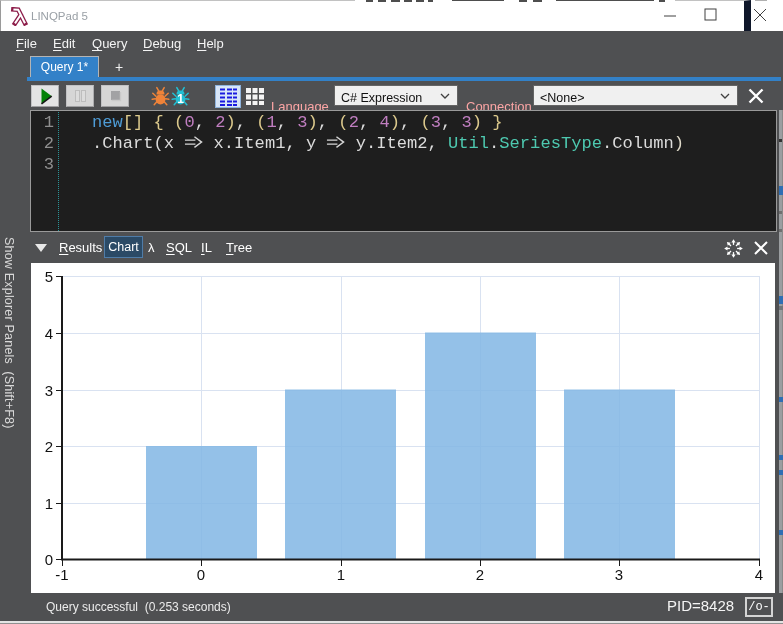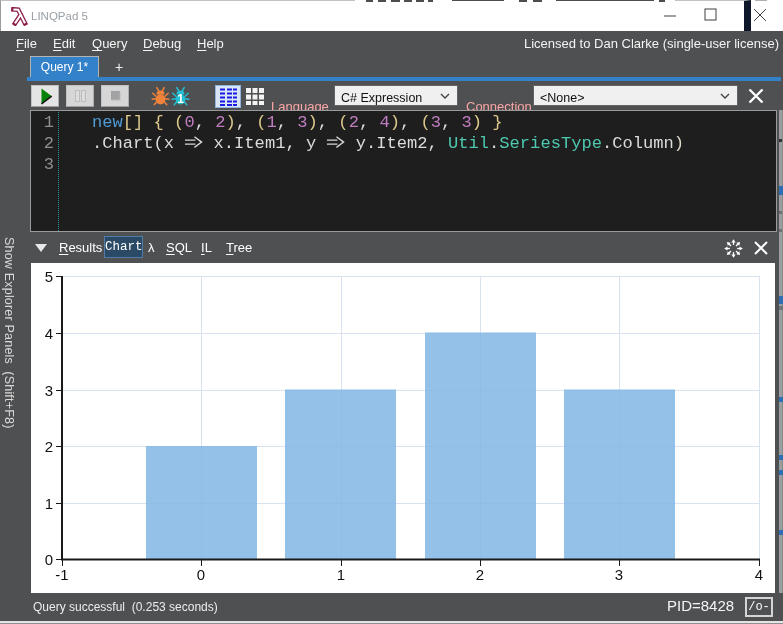--- a/index.html
+++ b/index.html
@@ -43,21 +43,21 @@
   .gut { position:absolute; width:23px; text-align:right; color:#8f8f8f; }
   .code { position:absolute; left:30px; color:#dcdcdc;margin-left:31px; }
   #tealline { position:absolute; left:27px; top:1px; width:1px; height:119px;
     background-image:repeating-linear-gradient(to bottom,#2a9598 0 1px,transparent 1px 2px); }
   .arr { display:inline-block; width:19px; vertical-align:-2px; }
   .kw { color:#4e9cd6; } .br { color:#dcc98c; } .br2 { color:#ddd8c8; } .num { color:#c07ec0; } .cls { color:#4ec9b0; }
 
   
   #resultsbar { left:0; top:233px; width:783px; height:30px; background:#4f5052; color:#fff; font-size:13px; }
   #resultsbar .ri { position:absolute; top:7px; }
-  #chartsel { font-size:12.5px; position:absolute; left:104px; top:3px; width:39px; height:22px; background:#2b4a66; border:1px solid #4f7ca8; color:#fff; text-align:right; line-height:20px;font-family:Liberation Mono, monospace; }
+  #chartsel { font-size:12.5px; position:absolute; left:104px; top:3px; width:39px; height:22px; background:#2b4a66; border:1px solid #4f7ca8; color:#fff; text-align:center; line-height:20px; }
 
   
   #leftstrip { left:0; top:233px; width:31px; height:360px; background:#4f5052; }
   #stripText { position:absolute; left:2px; top:4px; color:#d8d8d8; font-size:12.5px; letter-spacing:0.2px; writing-mode:vertical-rl; white-space:pre; }
   #chartpanel { left:31px; top:263px; width:744px; height:330px; background:#fff; }
   #rightstrip { left:775px; top:233px; width:8px; height:360px; background:#4f5052; }
 
   
   #statusbar { left:0; top:593px; width:783px; height:28px; background:#4f5052; color:#ececec; font-size:13px; }
   #bottomstrip { left:0; top:621px; width:783px; height:3px; background:#e4e4e4; border-bottom:1px solid #909090; }
@@ -103,21 +103,20 @@
       <path d="M9 7 L21 19 M21 7 L9 19" stroke="#404040" stroke-width="1"></path>
     </svg>
 </div>
 
 <div id="menubar" class="abs">
   <span class="mi" style="left:16px"><span class="ul">F</span>ile</span>
   <span class="mi" style="left:53px"><span class="ul">E</span>dit</span>
   <span class="mi" style="left:92px"><span class="ul">Q</span>uery</span>
   <span class="mi" style="left:143px"><span class="ul">D</span>ebug</span>
   <span class="mi" style="left:197px"><span class="ul">H</span>elp</span>
-  <span id="license">Licensed to Dan Clarke (single-user license)</span>
 </div>
 
 <div id="tabstrip" class="abs">
   <div id="tabline"></div>
   <div id="tab1">Query 1*</div>
   <span id="tabplus">+</span>
 </div>
 
 <div id="toolbar" class="abs">
   <div class="tbtn" style="left:31px;background:#e4e4e4">
@@ -333,17 +332,17 @@
   <div style="left:0;top:119px;width:3px;height:3px;background:#707070"></div>
   <div style="left:0;top:186px;width:4px;height:8px;background:#2f6eb4"></div>
   <div style="left:0;top:196px;width:4px;height:4px;background:#70757a"></div>
   <div style="left:0;top:287px;width:4px;height:5px;background:#2f6eb4"></div>
   <div style="left:0;top:345px;width:4px;height:5px;background:#2f6eb4"></div>
   <div style="left:0;top:360px;width:4px;height:5px;background:#2f6eb4"></div>
   <div style="left:0;top:420px;width:4px;height:5px;background:#2f6eb4"></div>
 </div>
 
 <div id="statusbar" class="abs">
-  <span class="abs" style="left:33px;top:7px;font-size:12px">Query successful&nbsp;&nbsp;(0.253 seconds)</span>
+  <span class="abs" style="left:46px;top:7px;font-size:12px">Query successful&nbsp;&nbsp;(0.253 seconds)</span>
   <span class="abs" style="left:667px;top:4px;color:#f4f4f4;font-size:15px">PID=8428</span>
   <div id="pidbox">/o-</div>
 </div>
 <div id="bottomstrip" class="abs"></div>
 
 </body></html>

